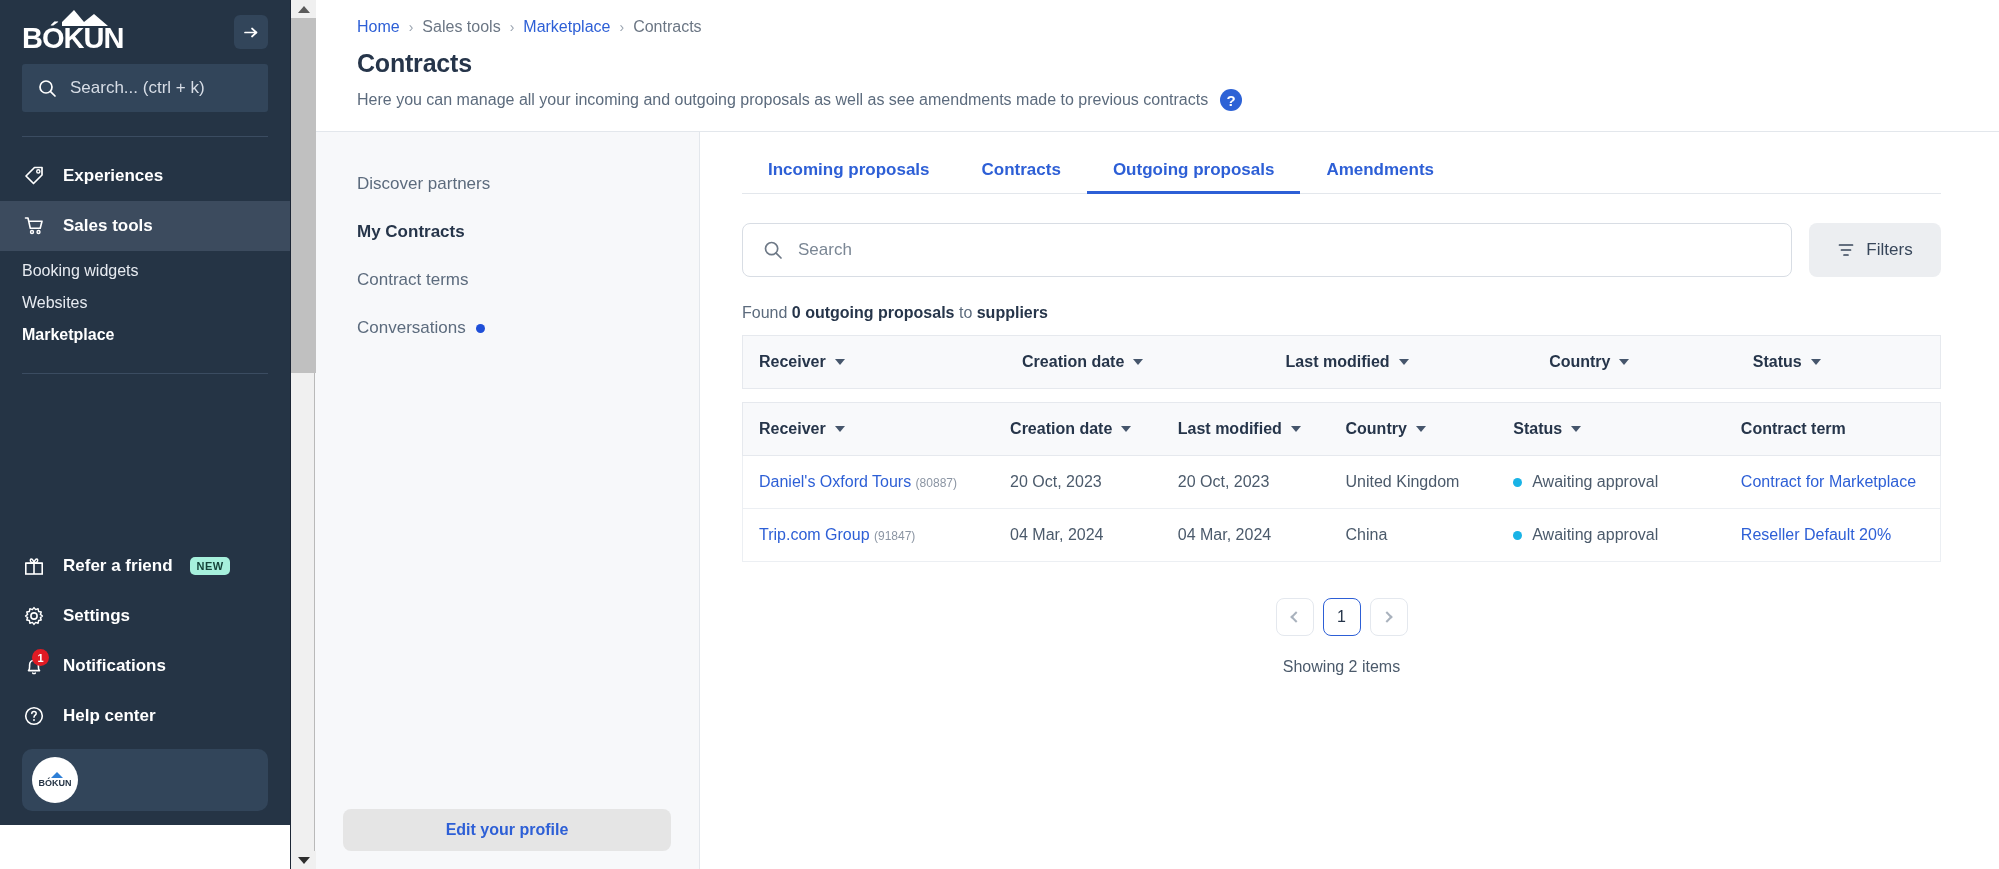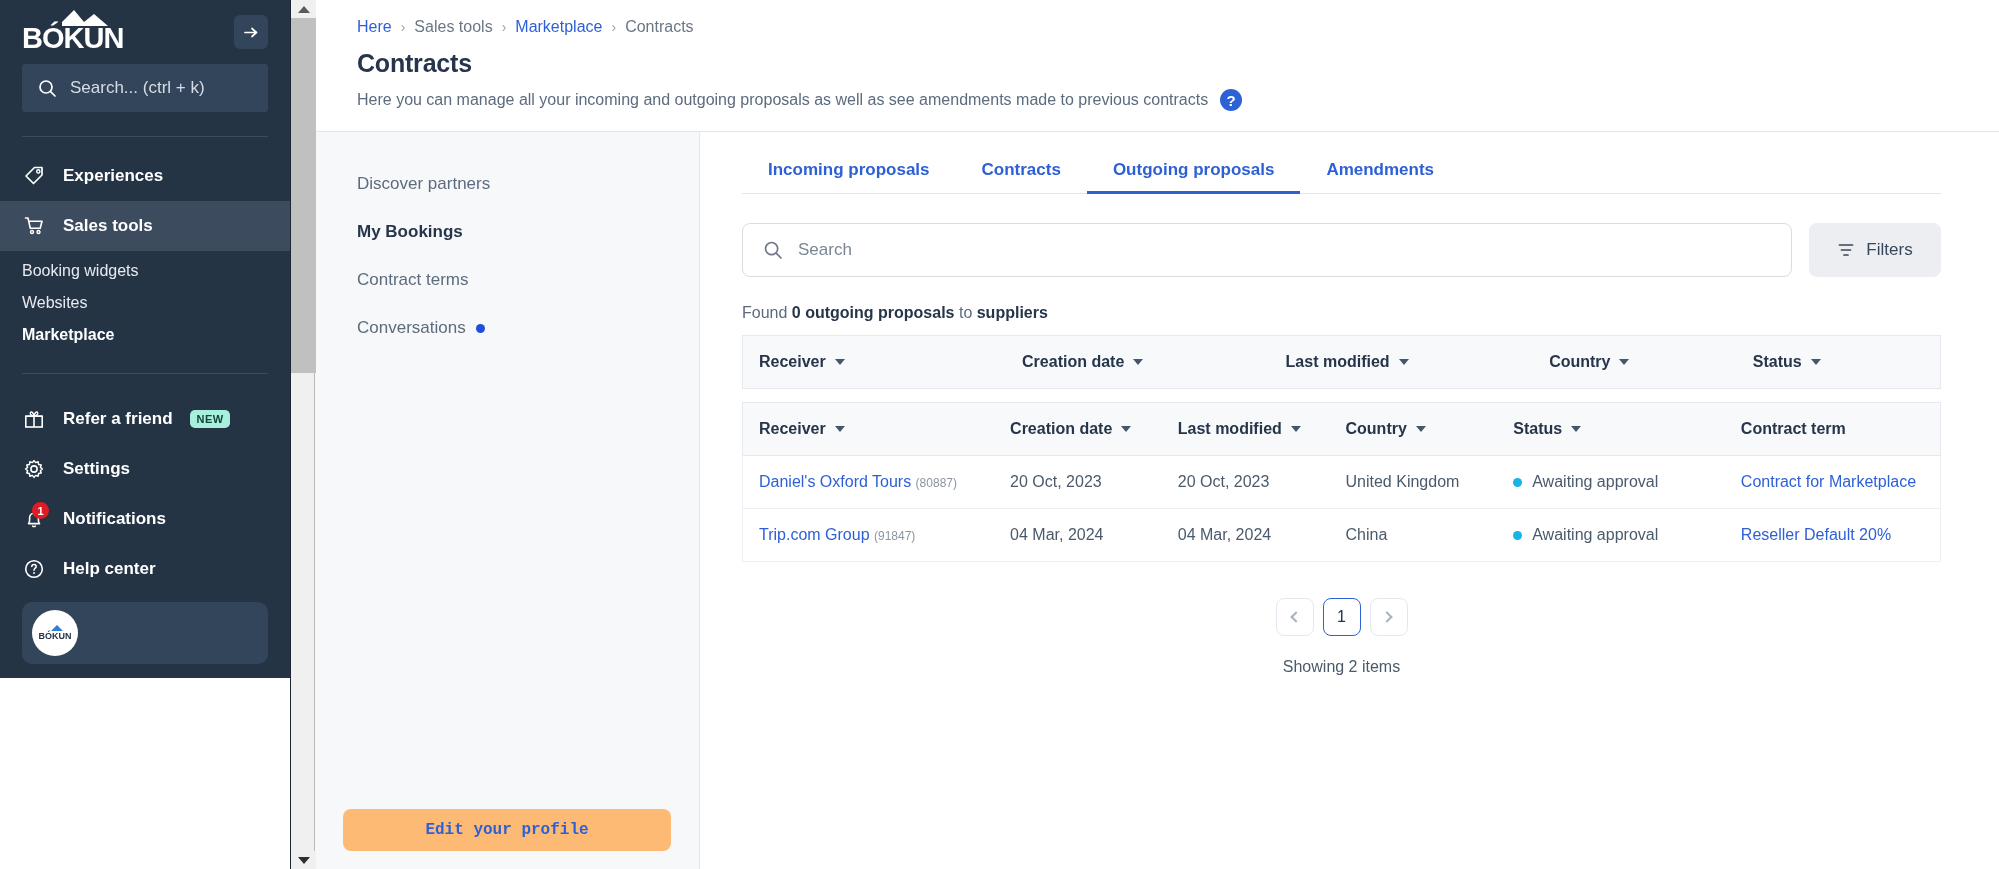--- a/index.html
+++ b/index.html
@@ -6,21 +6,21 @@
   html, body {
     width: 1999px; height: 869px;
     font-family: "Liberation Sans", sans-serif;
     background: #ffffff;
     overflow: hidden;
   }
   .app { display: flex; width: 1999px; height: 869px; position: relative; }
 
   
   .sidebar {
-    width: 290px; height: 678px;
+    width: 290px; height: 825px;
     background: #253445;
     flex: 0 0 290px;
     display: flex; flex-direction: column;
     position: relative;
     overflow: hidden;
   }
   .sb-top { padding: 0 22px; }
   .sb-logo-row {
     display: flex; align-items: flex-start; justify-content: space-between;
     padding-top: 8px; height: 58px;
@@ -124,23 +124,23 @@
     padding-top: 28px;
   }
   .subside-item {
     padding: 0 0 0 42px; height: 48px; display: flex; align-items: center; gap: 10px;
     font-size: 17px; color: #5c6b7d; cursor: pointer;
   }
   .subside-item.current { color: #26354a; font-weight: bold; }
   .dot-blue { width: 9px; height: 9px; border-radius: 50%; background: #1f4fd8; display: inline-block; }
   .subside-footer { margin-top: auto; padding: 0 28px 18px 28px; }
   .edit-profile {
-    width: 100%; height: 42px; border-radius: 8px; background: #fdba74;
+    width: 100%; height: 42px; border-radius: 8px; background: #e5e5e5;
     color: #2d5fd6; font-size: 16px; font-weight: bold; border: none; cursor: pointer;
-    font-family: Liberation Mono, monospace;
+    font-family: Liberation Sans, sans-serif;
   }
 
   
   .panel { flex: 1; padding: 28px 58px 0 42px; min-width: 0; }
   .tabs { display: flex; gap: 0; border-bottom: 1px solid #e3e7ec; }
   .tab {
     padding: 0 26px 13px 26px; font-size: 17px; font-weight: bold; color: #2d5fd6;
     cursor: pointer; position: relative; white-space: nowrap;
   }
   .tab.active::after {
@@ -337,21 +337,21 @@
     <div class="scroll-thumb"></div>
     <div class="scroll-arrow bottom">
       <div class="tri tri-dn"></div>
     </div>
   </div>
 
   <div class="main">
 
     <div class="topbar">
       <div class="breadcrumb">
-        <span class="bc-link">Here</span>
+        <span class="bc-link">Home</span>
         <span class="bc-sep">›</span>
         <span class="bc-plain">Sales tools</span>
         <span class="bc-sep">›</span>
         <span class="bc-link">Marketplace</span>
         <span class="bc-sep">›</span>
         <span class="bc-plain">Contracts</span>
       </div>
 
       <h1 class="page-title">Contracts</h1>
 
@@ -361,21 +361,21 @@
       </div>
     </div>
 
     <div class="content">
 
       <div class="subside">
         <div class="subside-item">
           <span>Discover partners</span>
         </div>
         <div class="subside-item current">
-          <span>My Bookings</span>
+          <span>My Contracts</span>
         </div>
         <div class="subside-item">
           <span>Contract terms</span>
         </div>
         <div class="subside-item">
           <span>Conversations</span>
           <span class="dot-blue"></span>
         </div>
 
         <div class="subside-footer">

